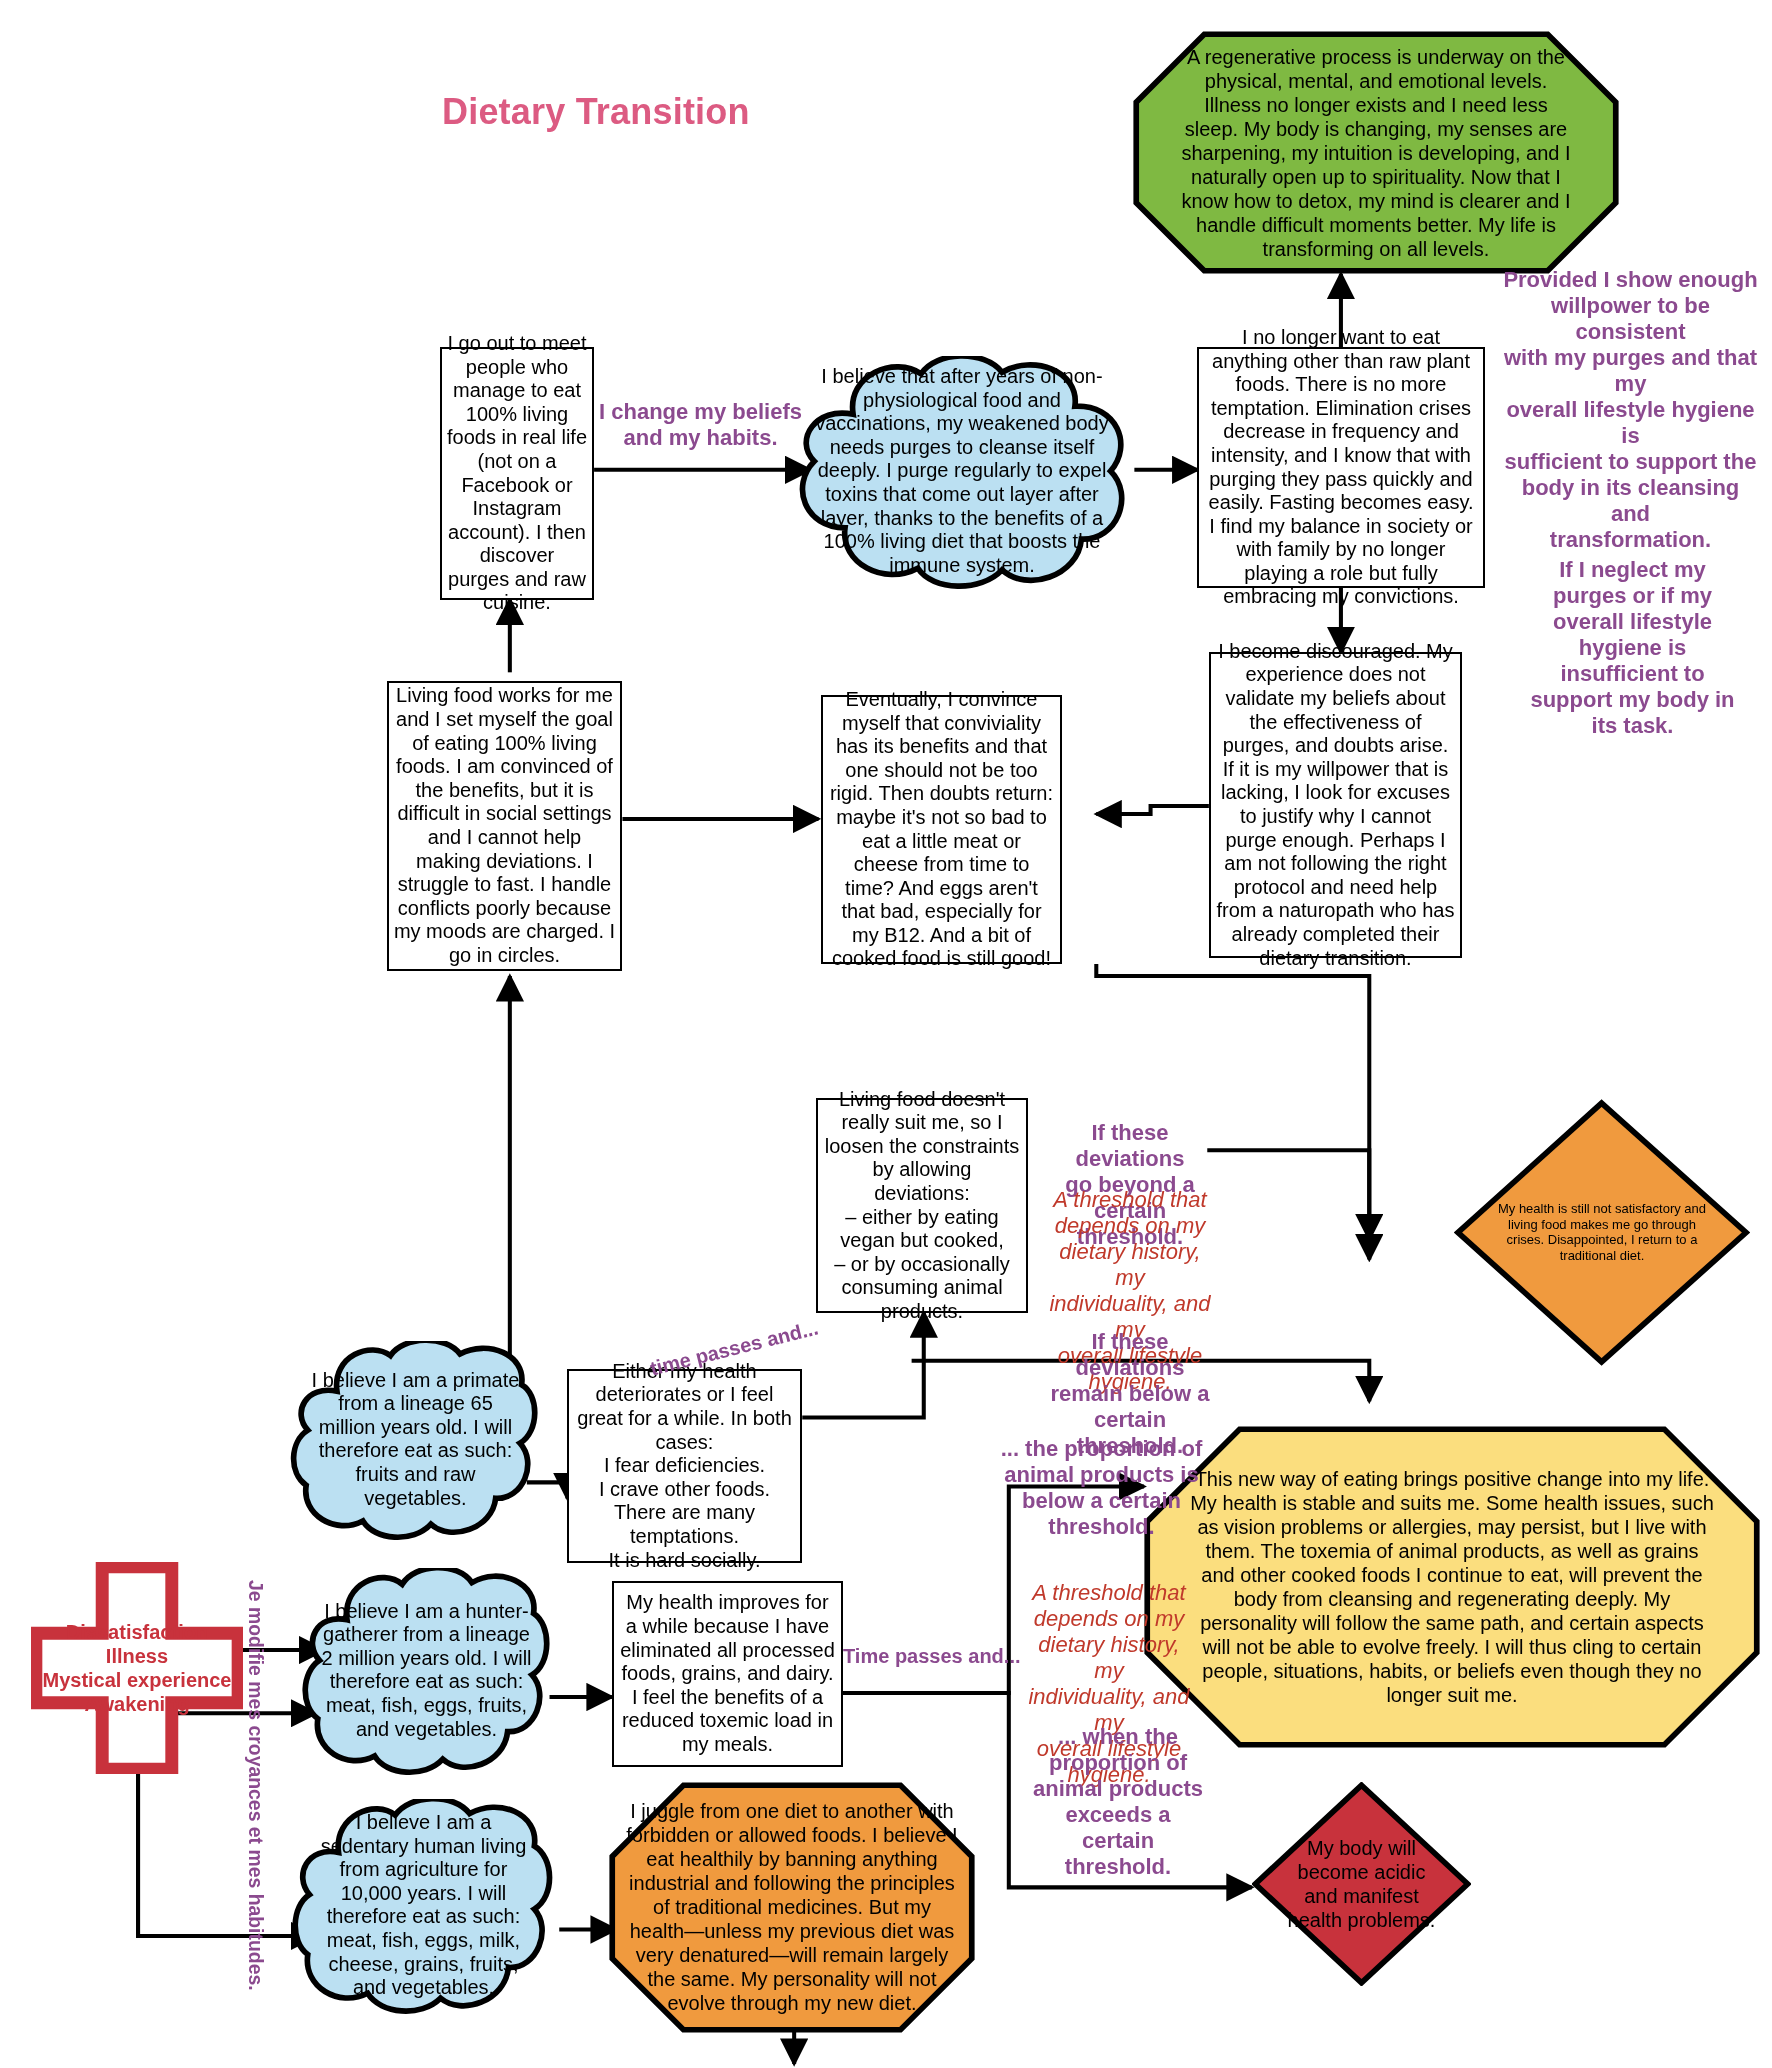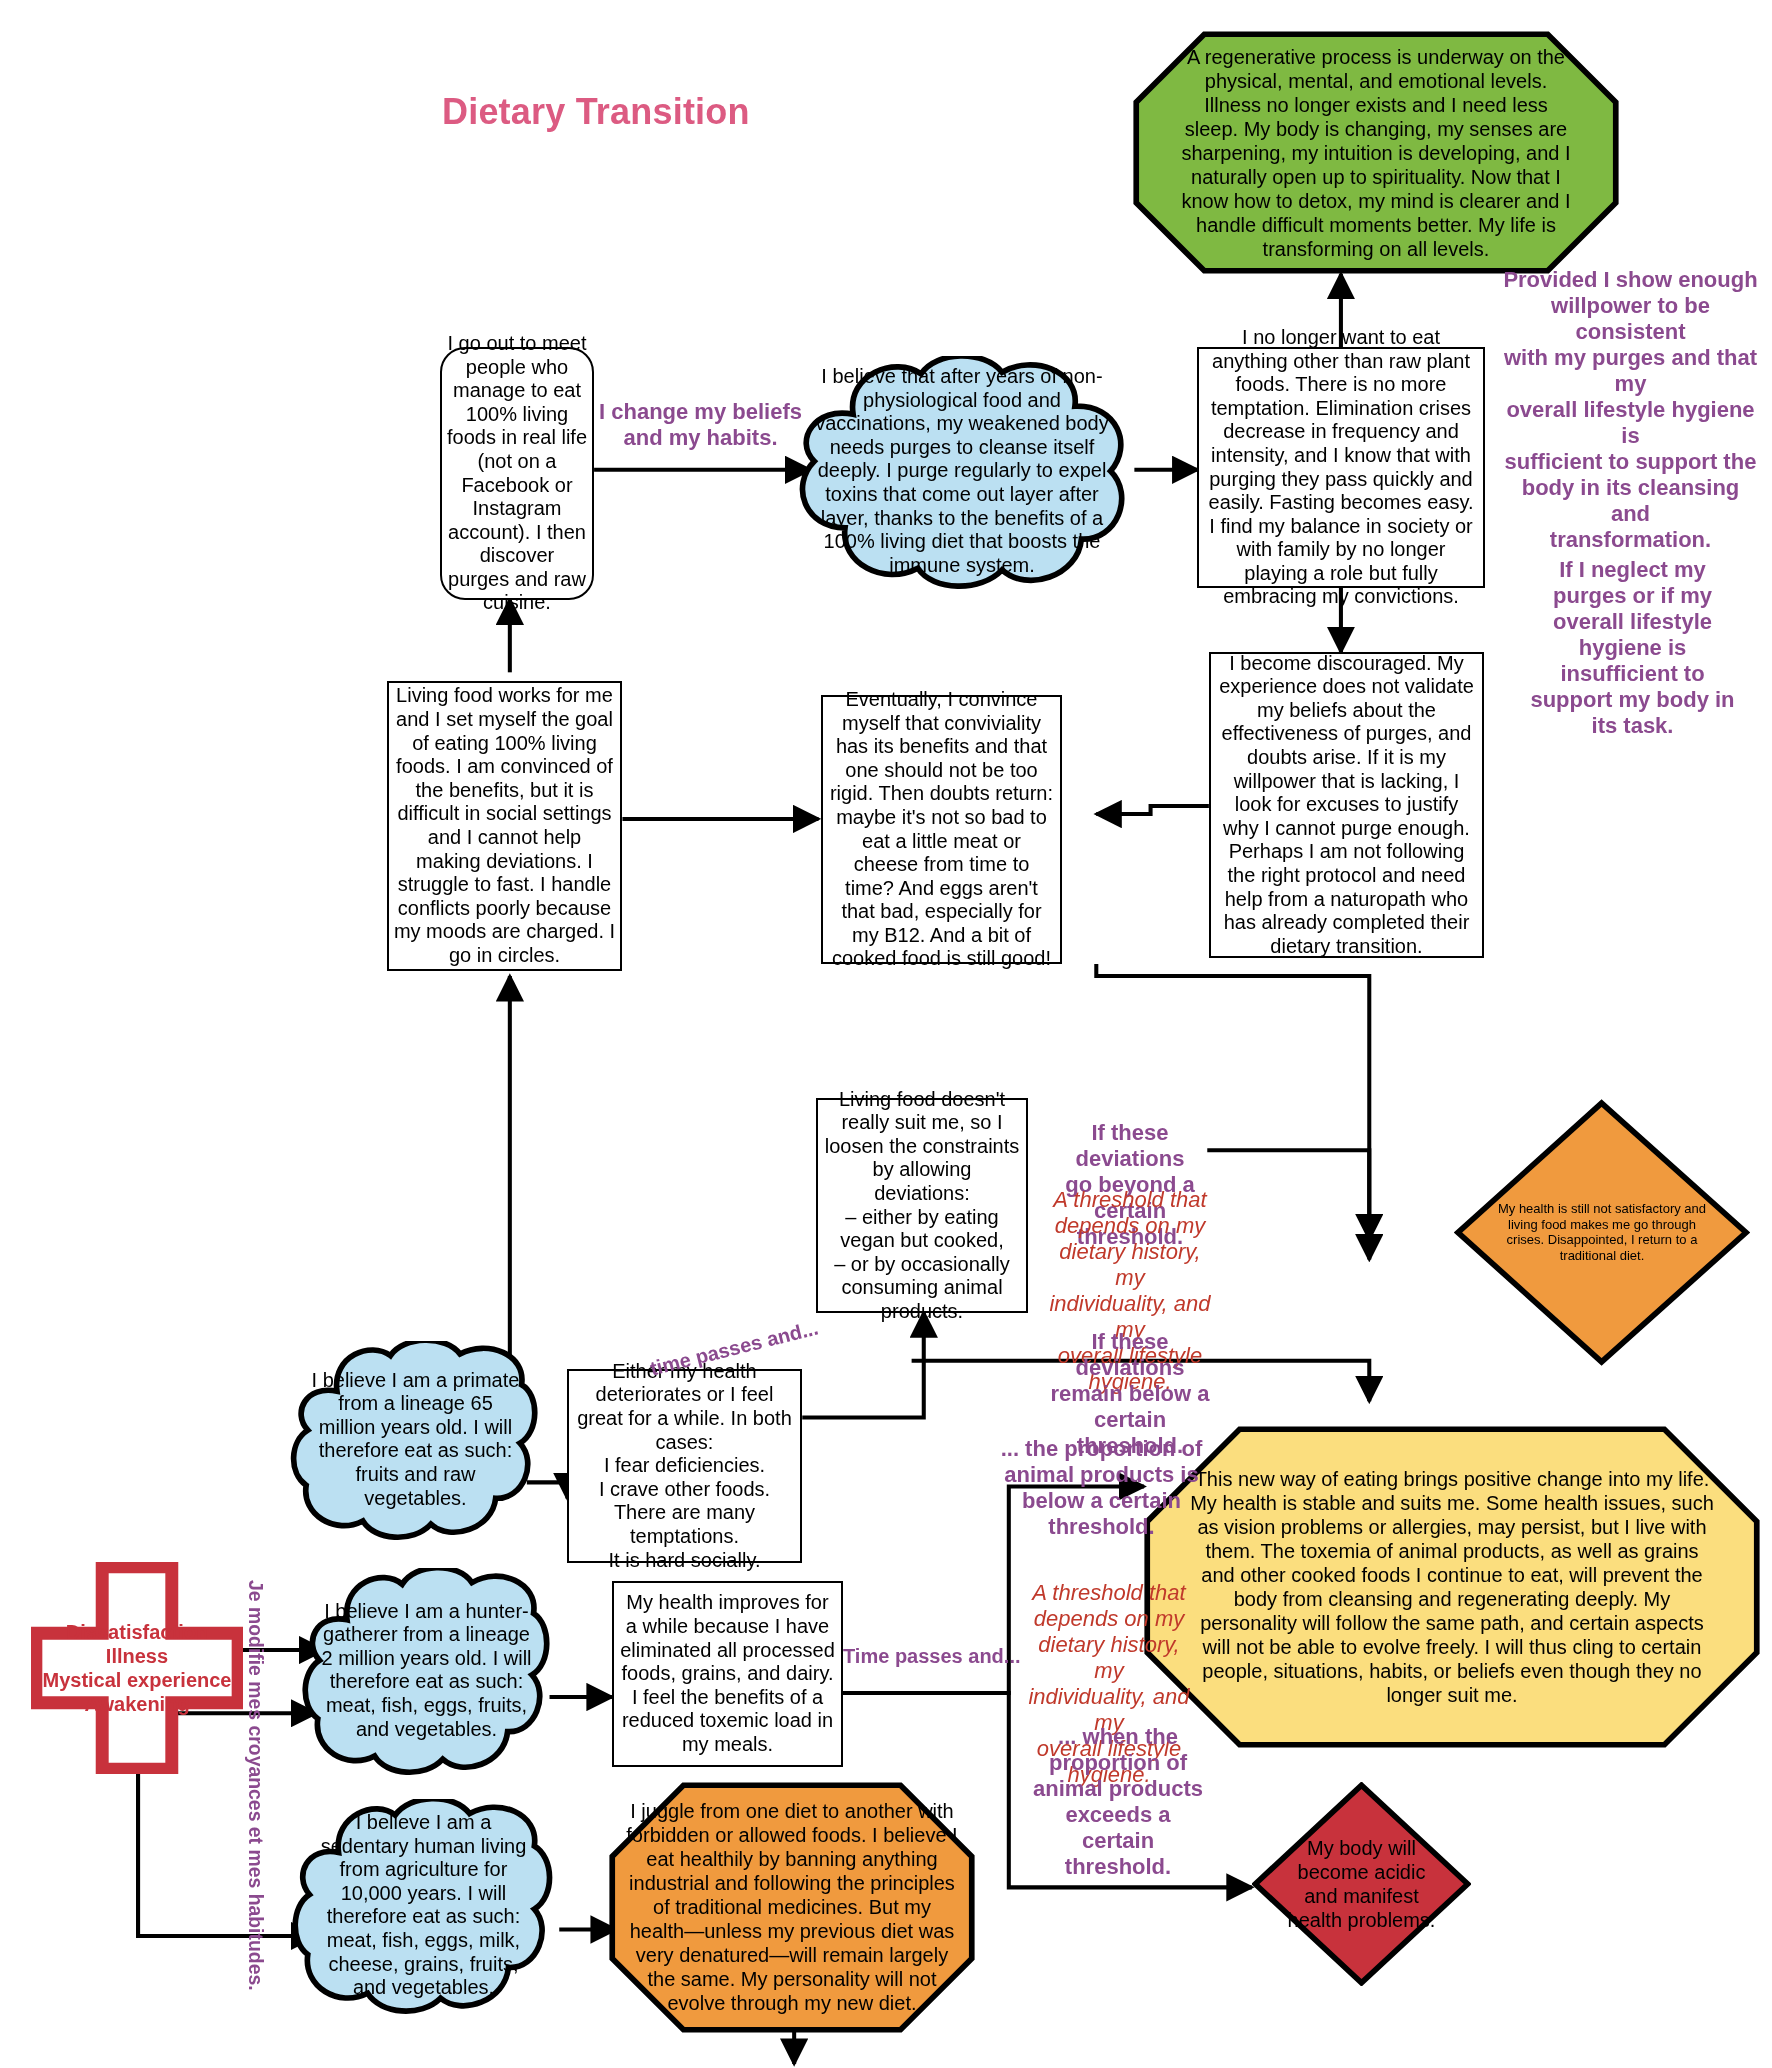--- a/index.html
+++ b/index.html
@@ -207,21 +207,21 @@
 transformation.</div>
 
   <div class="anno" style="left:1511px; top:557px; width:243px;">If I neglect my
 purges or if my
 overall lifestyle
 hygiene is
 insufficient to
 support my body in
 its task.</div>
 
-  <div class="node rect" style="left:440px; top:347px; width:154px; height:253px;border-radius:25px;">
+  <div class="node rect" style="left:440px; top:347px; width:154px; height:253px;">
     <div class="inner">I go out to meet people who manage to eat 100% living foods in real life (not on a Facebook or Instagram account). I then discover purges and raw cuisine.</div>
   </div>
 
   <div class="anno" style="left:595px; top:399px; width:211px;">I change my beliefs
 and my habits.</div>
 
   <div class="cloud" style="left:790px; top:356px; width:344px; height:235px;">
     <svg viewBox="0 0 425 290" preserveAspectRatio="none">
       <path d="M 78 72
                C 70 22, 130 0, 162 22
@@ -235,21 +235,21 @@
                C 18 212, 0 160, 30 130
                C 4 104, 32 62, 78 72 Z" fill="#BBE0F2" stroke="#000" stroke-width="7"></path>
     </svg>
     <div class="ctext" style="left:7%; top:16%; width:86%; height:66%;">I believe that after years of non-physiological food and vaccinations, my weakened body needs purges to cleanse itself deeply. I purge regularly to expel toxins that come out layer after layer, thanks to the benefits of a 100% living diet that boosts the immune system.</div>
   </div>
 
   <div class="node rect" style="left:1197px; top:347px; width:288px; height:241px;">
     <div class="inner">I no longer want to eat anything other than raw plant foods. There is no more temptation. Elimination crises decrease in frequency and intensity, and I know that with purging they pass quickly and easily. Fasting becomes easy. I find my balance in society or with family by no longer playing a role but fully embracing my convictions.</div>
   </div>
 
-  <div class="node rect" style="left:1209px; top:652px; width:275px; height:306px;">
+  <div class="node rect" style="left:1209px; top:652px; width:253px; height:306px;">
     <div class="inner">I become discouraged. My experience does not validate my beliefs about the effectiveness of purges, and doubts arise. If it is my willpower that is lacking, I look for excuses to justify why I cannot purge enough. Perhaps I am not following the right protocol and need help from a naturopath who has already completed their dietary transition.</div>
   </div>
 
   <div class="node rect" style="left:387px; top:681px; width:235px; height:290px;">
     <div class="inner">Living food works for me and I set myself the goal of eating 100% living foods. I am convinced of the benefits, but it is difficult in social settings and I cannot help making deviations. I struggle to fast. I handle conflicts poorly because my moods are charged. I go in circles.</div>
   </div>
 
   <div class="node rect" style="left:821px; top:695px; width:241px; height:269px;">
     <div class="inner">Eventually, I convince myself that conviviality has its benefits and that one should not be too rigid. Then doubts return: maybe it's not so bad to eat a little meat or cheese from time to time? And eggs aren't that bad, especially for my B12. And a bit of cooked food is still good!</div>
   </div>

